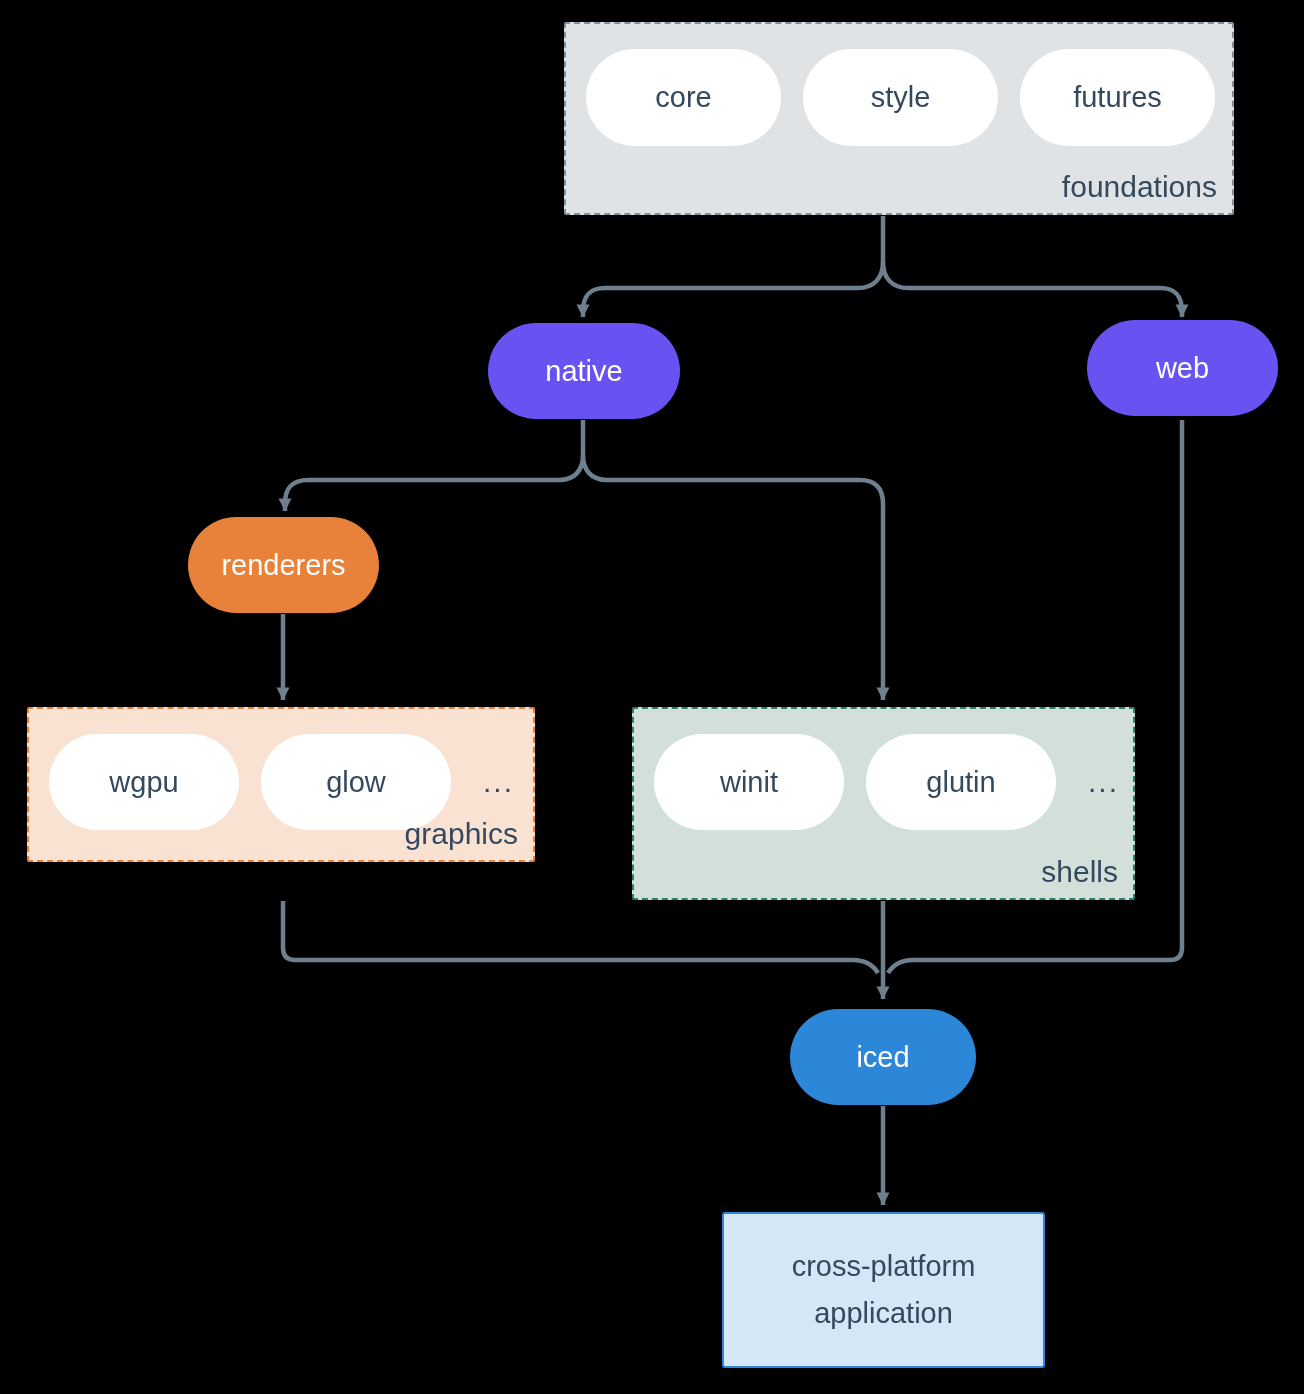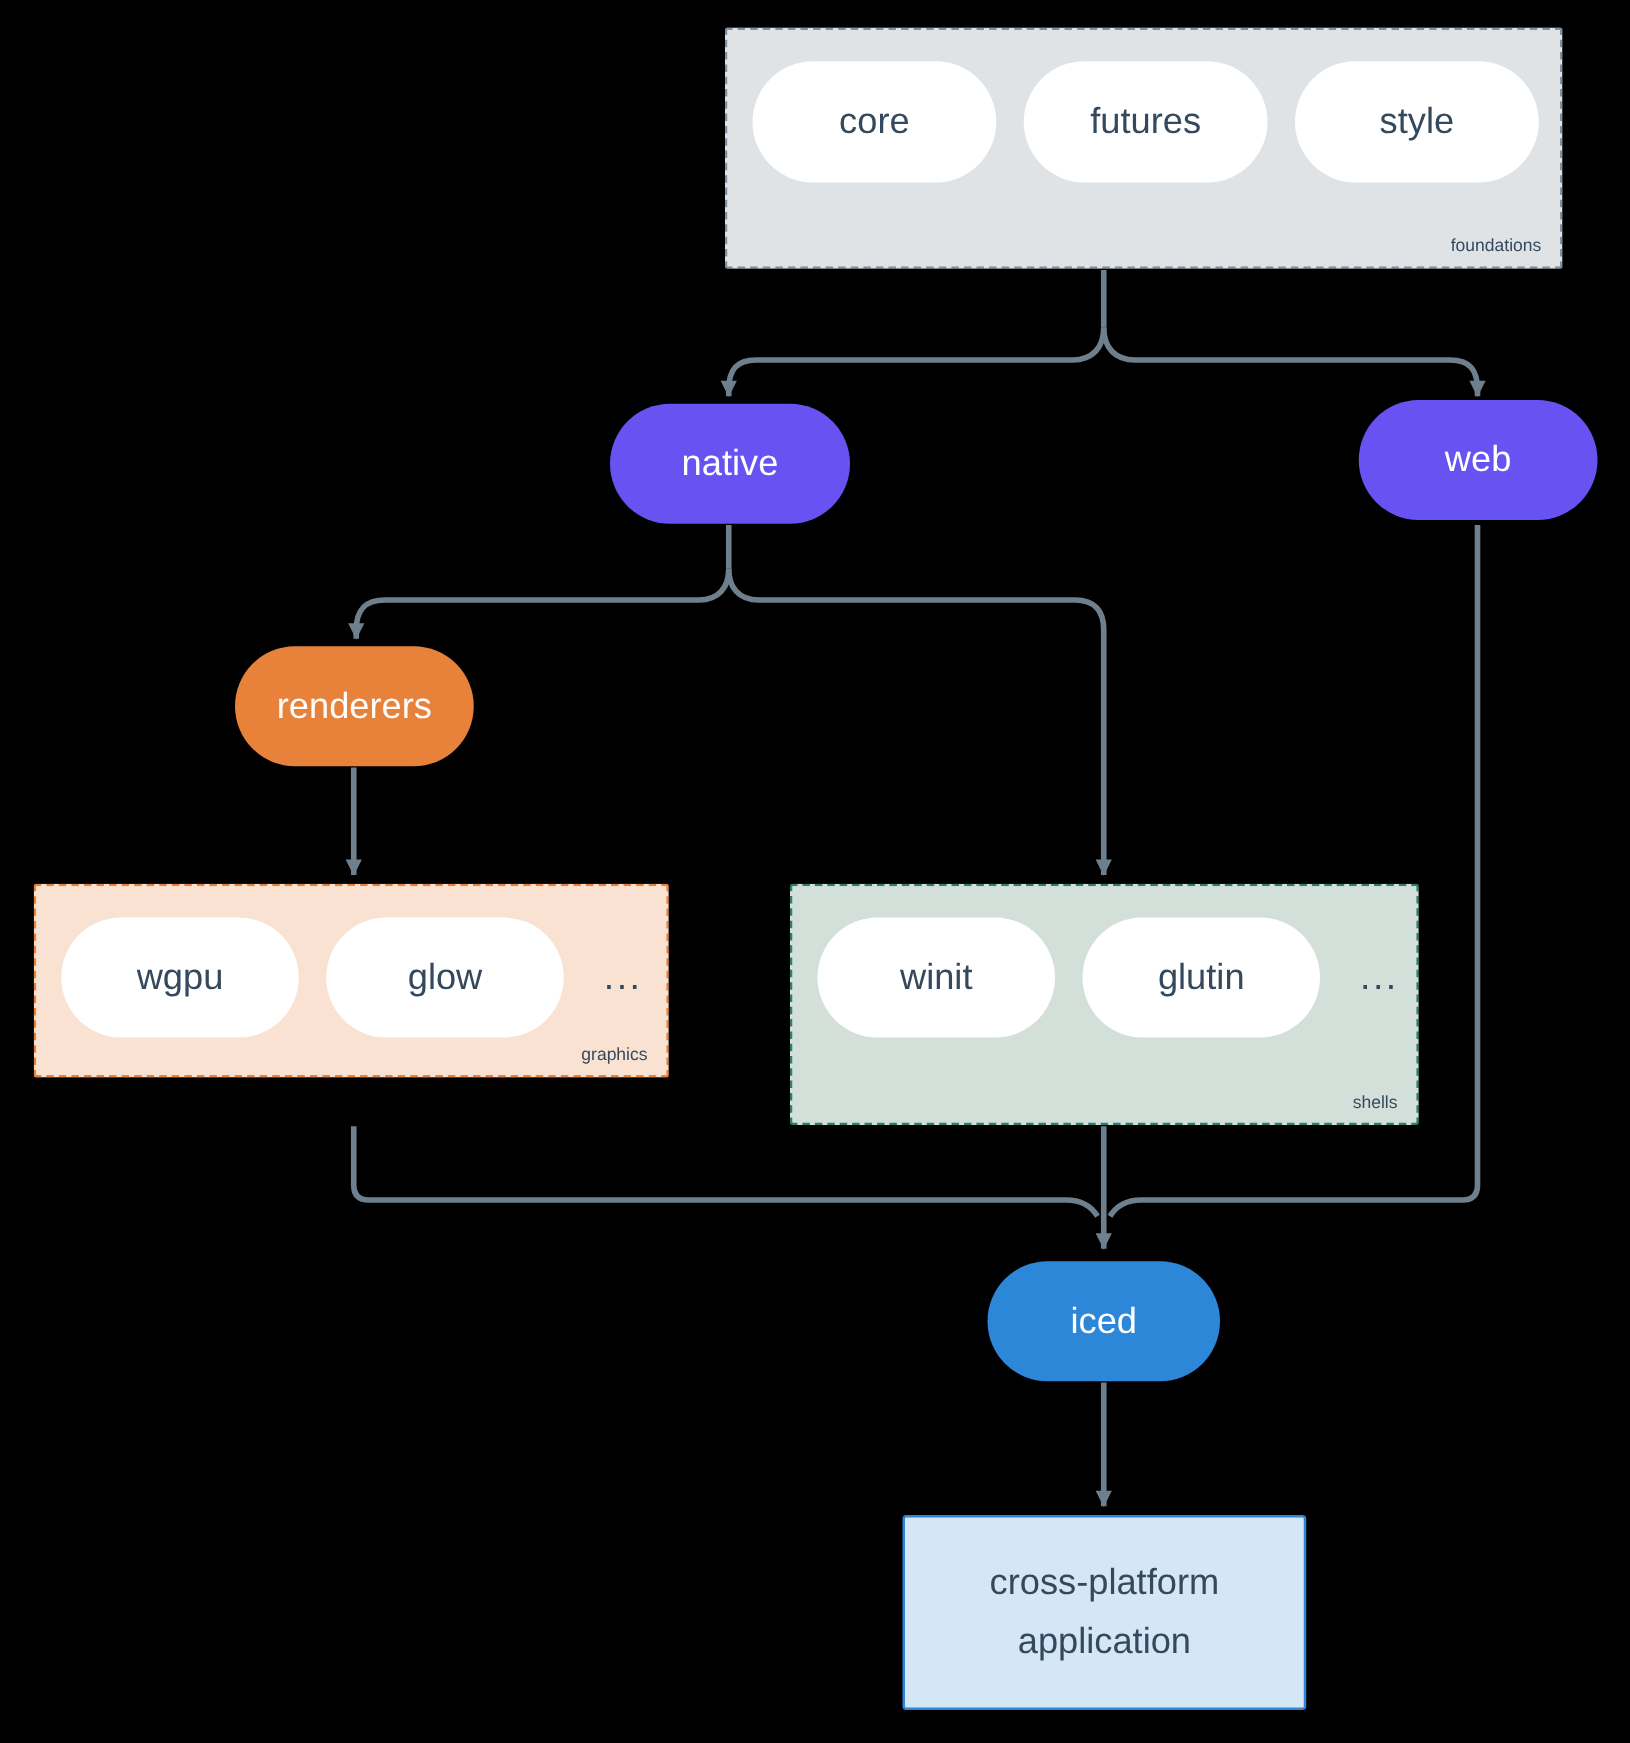--- a/index.html
+++ b/index.html
@@ -66,33 +66,33 @@
   .ellipsis {
     color: var(--slate);
     font-size: 30px;
     letter-spacing: 2px;
     margin-left: 10px;
   }
   .group-label {
     position: absolute;
     right: 15px;
     bottom: 9px;
-    font-size: 14px;
+    font-size: 30px;
     color: var(--slate);
   }
   .solo-pill {
     display: flex;
     align-items: center;
     justify-content: center;
     border-radius: 48px;
     color: var(--white);
     font-size: 29px;
   }
   #foundations {
-    left: 580px; top: 22px;
+    left: 564px; top: 22px;
     width: 670px; height: 193px;
     background: var(--foundations-bg);
     border-color: var(--foundations-border);
   }
   #native  { left: 488px;  top: 323px; width: 192px; height: 96px; background: var(--purple); }
   #web     { left: 1087px; top: 320px; width: 191px; height: 96px; background: var(--purple); }
   #graphics{ left: 188px;  top: 517px; width: 191px; height: 96px; background: var(--orange); }
   #renderers {
     left: 27px; top: 707px;
     width: 508px; height: 155px;
@@ -147,22 +147,22 @@
     <path class="edge" d="M283 901 L283 948 Q283 960 295 960 L853 960 Q870 960 878 973"></path>
     <path class="edge" d="M1182 420 L1182 948 Q1182 960 1170 960 L913 960 Q896 960 888 973"></path>
     <path class="edge" marker-end="url(#arrow)" d="M883 901 L883 999"></path>
 
     <path class="edge" marker-end="url(#arrow)" d="M883 1106 L883 1205"></path>
   </svg>
 
   <div class="node group-box" id="foundations">
     <div class="pill-row">
       <div class="pill white-pill">core</div>
+      <div class="pill white-pill">style</div>
       <div class="pill white-pill">futures</div>
-      <div class="pill white-pill">style</div>
     </div>
     <div class="group-label">foundations</div>
   </div>
 
   <div class="node solo-pill" id="native">native</div>
   <div class="node solo-pill" id="web">web</div>
 
   <div class="node solo-pill" id="graphics">renderers</div>
 
   <div class="node group-box renderers" id="renderers">

